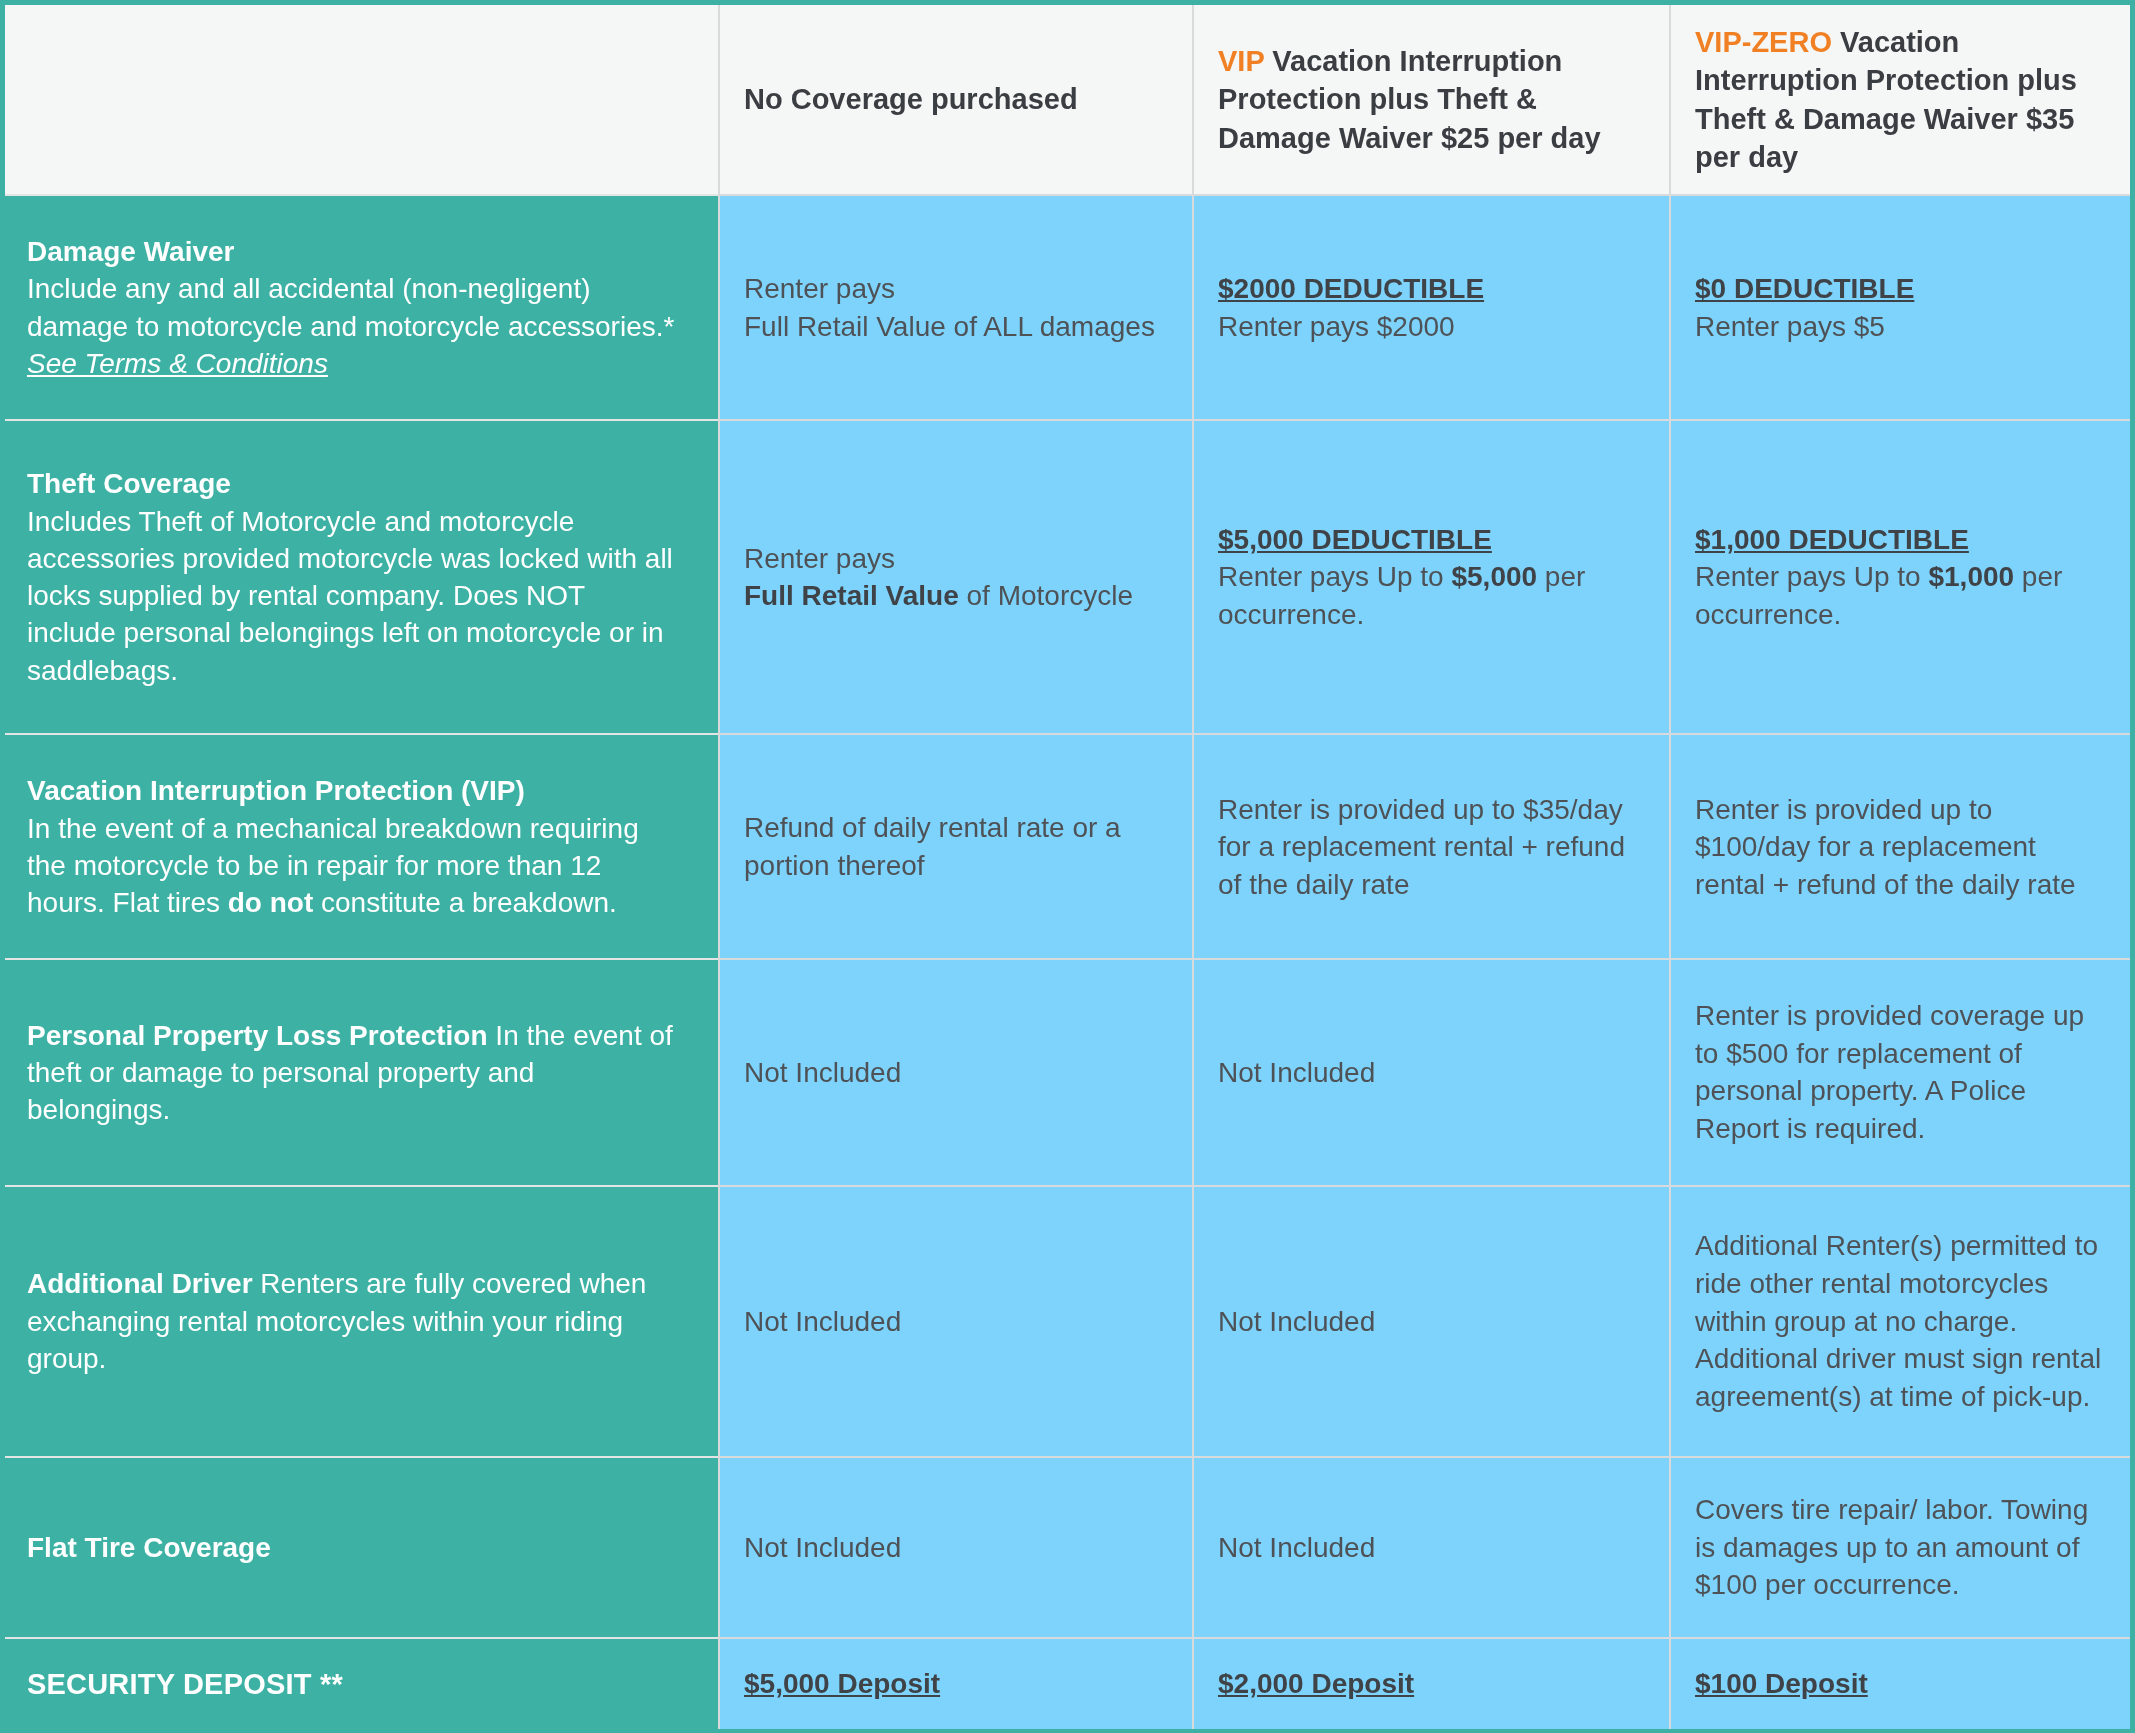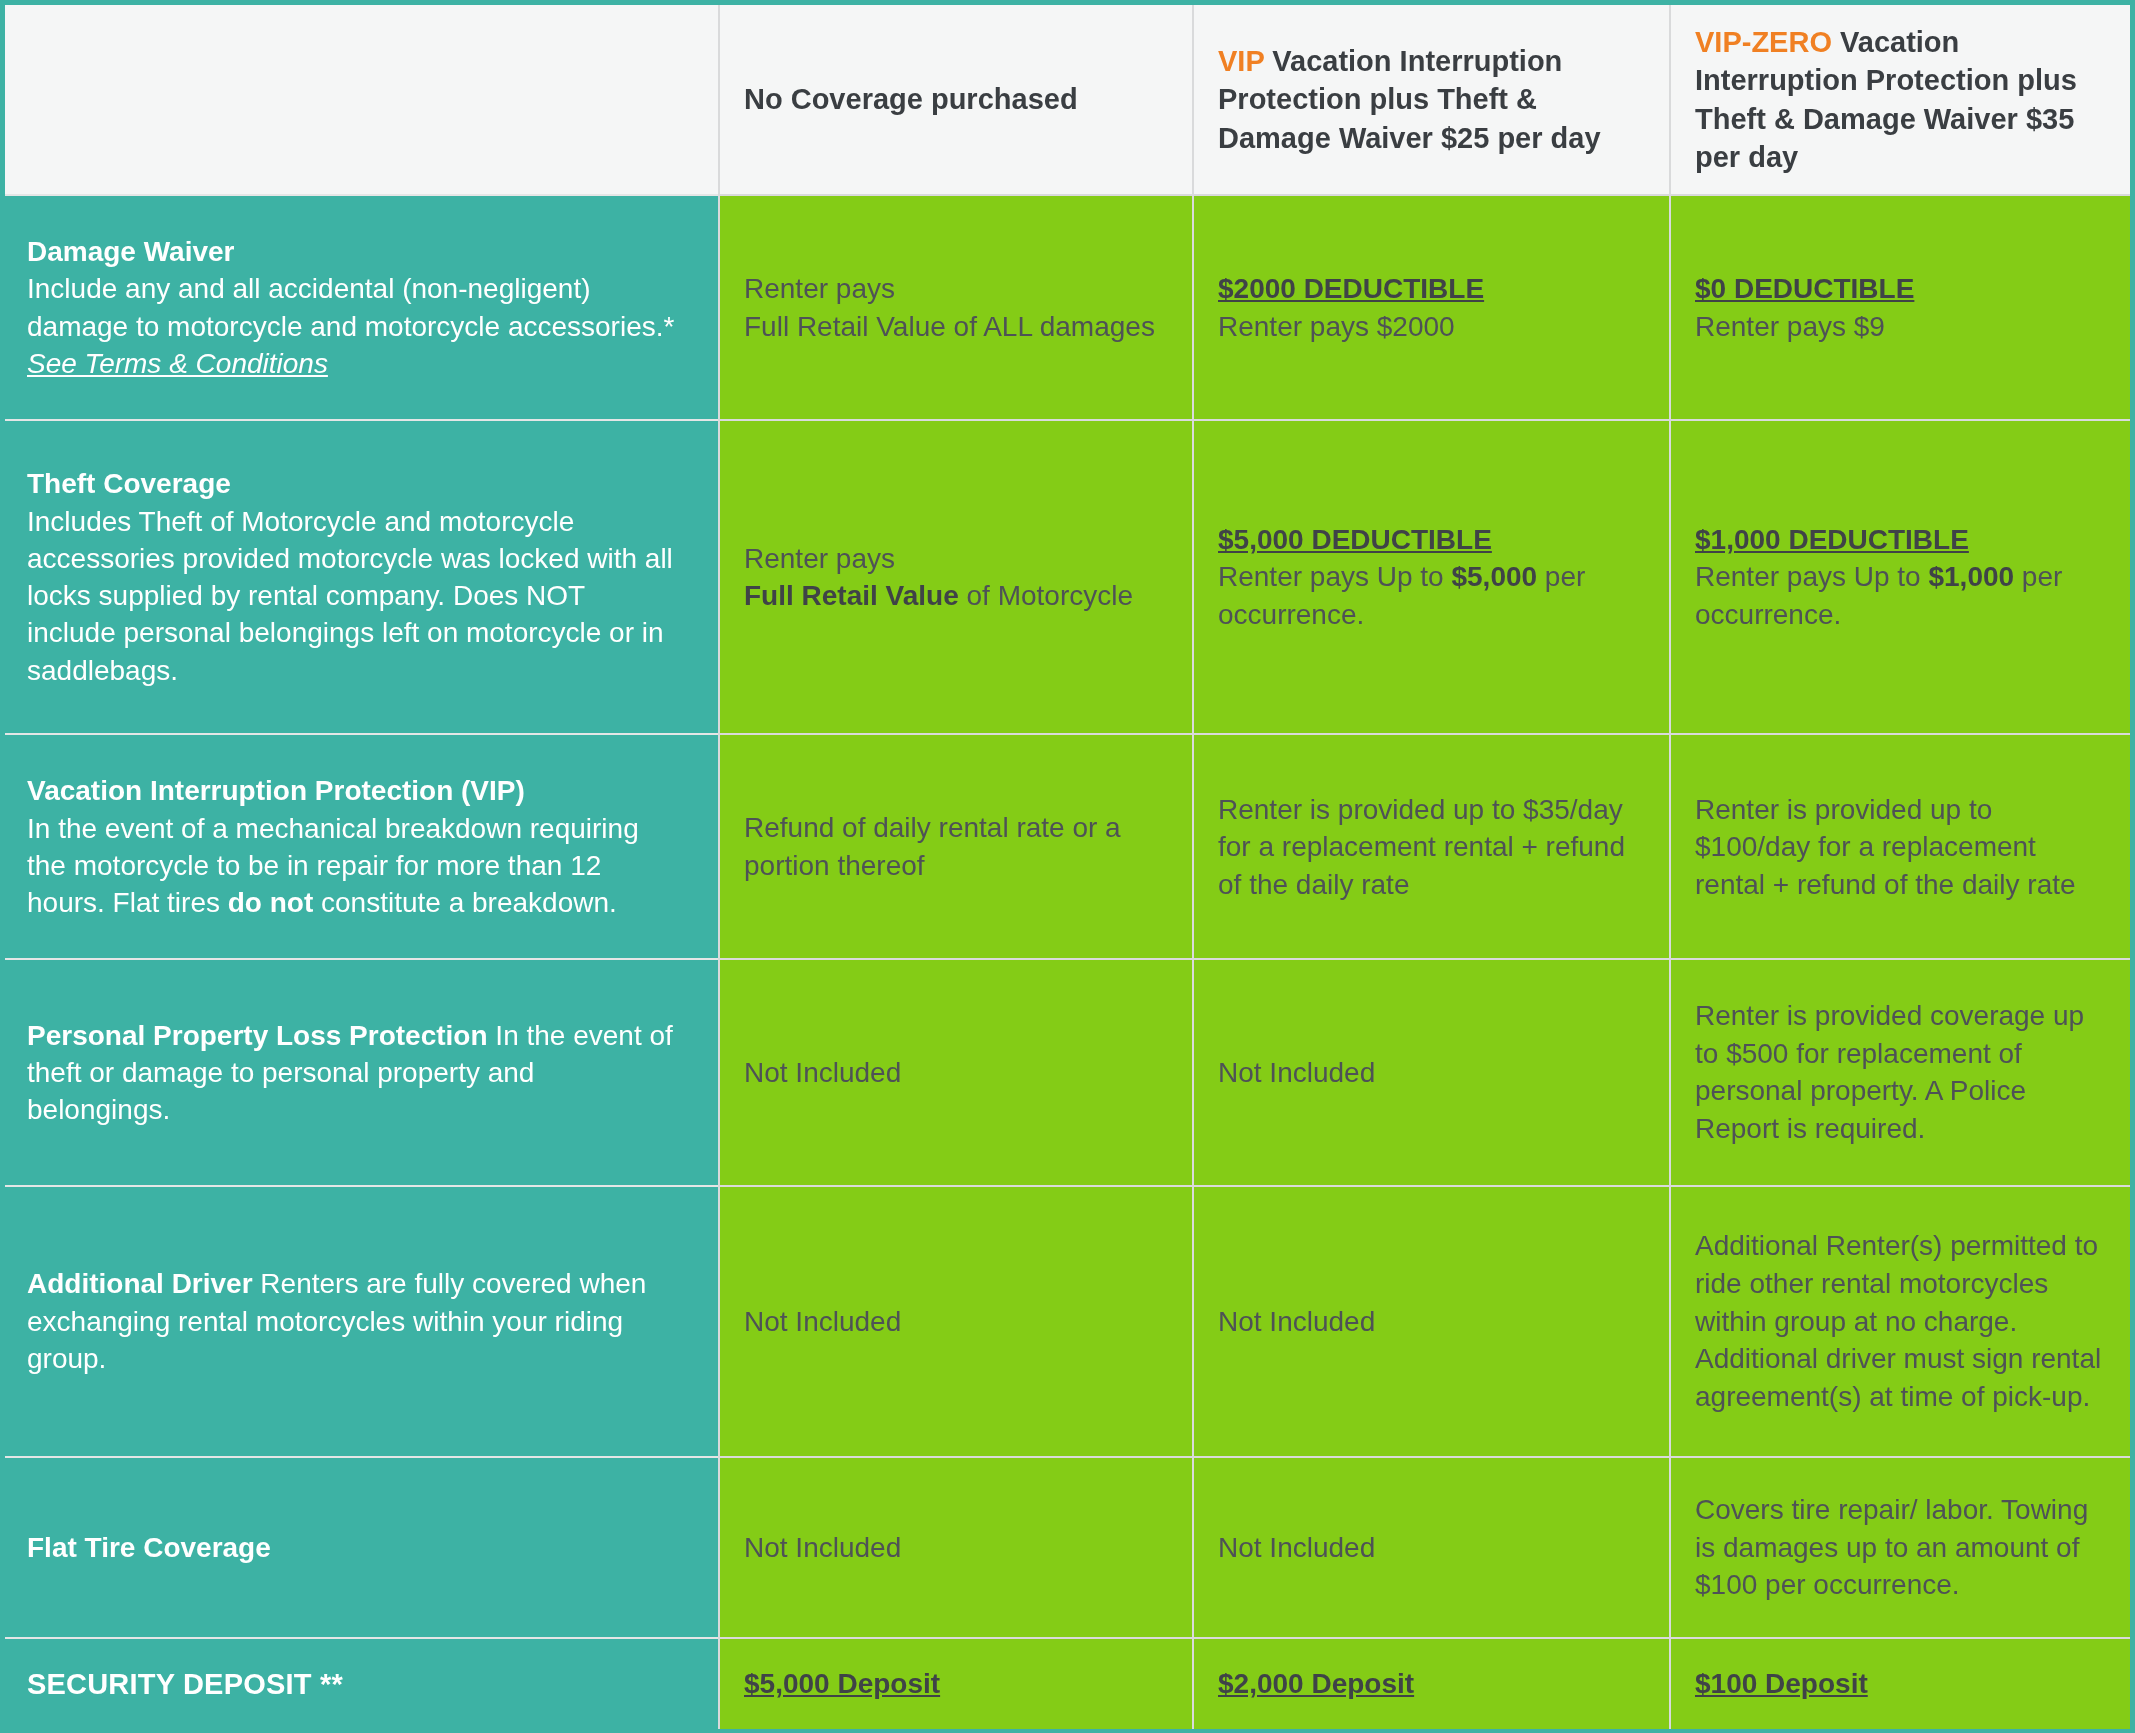--- a/index.html
+++ b/index.html
@@ -52,21 +52,21 @@
 
   
   tbody td {
     border-top: 2px solid #d9dadb;
     border-left: 2px solid #d9dadb;
     vertical-align: middle;
     padding: 18px 26px 18px 24px;
     font-size: 28px;
     line-height: 1.34;
     color: #4e5256;
-    background: #84cc16;
+    background: #7dd3fc;
     box-sizing: border-box;
   }
   tbody td.feature {
     background: #3db2a4;
     color: #ffffff;
     border-left: none;
     border-top: 2px solid #e4e6e6;
     padding-left: 22px;
     padding-right: 40px;
     font-size: 28px;
@@ -121,21 +121,21 @@
       <td class="val">
         <span class="nowrap-br">Renter pays</span>
         <span>Full Retail Value of ALL damages</span>
       </td>
       <td class="val">
         <span class="d-head">$2000 DEDUCTIBLE</span>
         <span>Renter pays $2000</span>
       </td>
       <td class="val">
         <span class="d-head">$0 DEDUCTIBLE</span>
-        <span>Renter pays $9</span>
+        <span>Renter pays $5</span>
       </td>
     </tr>
 
     <tr>
       <td class="feature">
         <b>Theft Coverage</b><br>
         <span>Includes Theft of Motorcycle and motorcycle accessories provided motorcycle was locked with all locks supplied by rental company. Does NOT include personal belongings left on motorcycle or in saddlebags.</span>
       </td>
       <td class="val">
         <span class="nowrap-br">Renter pays</span>

